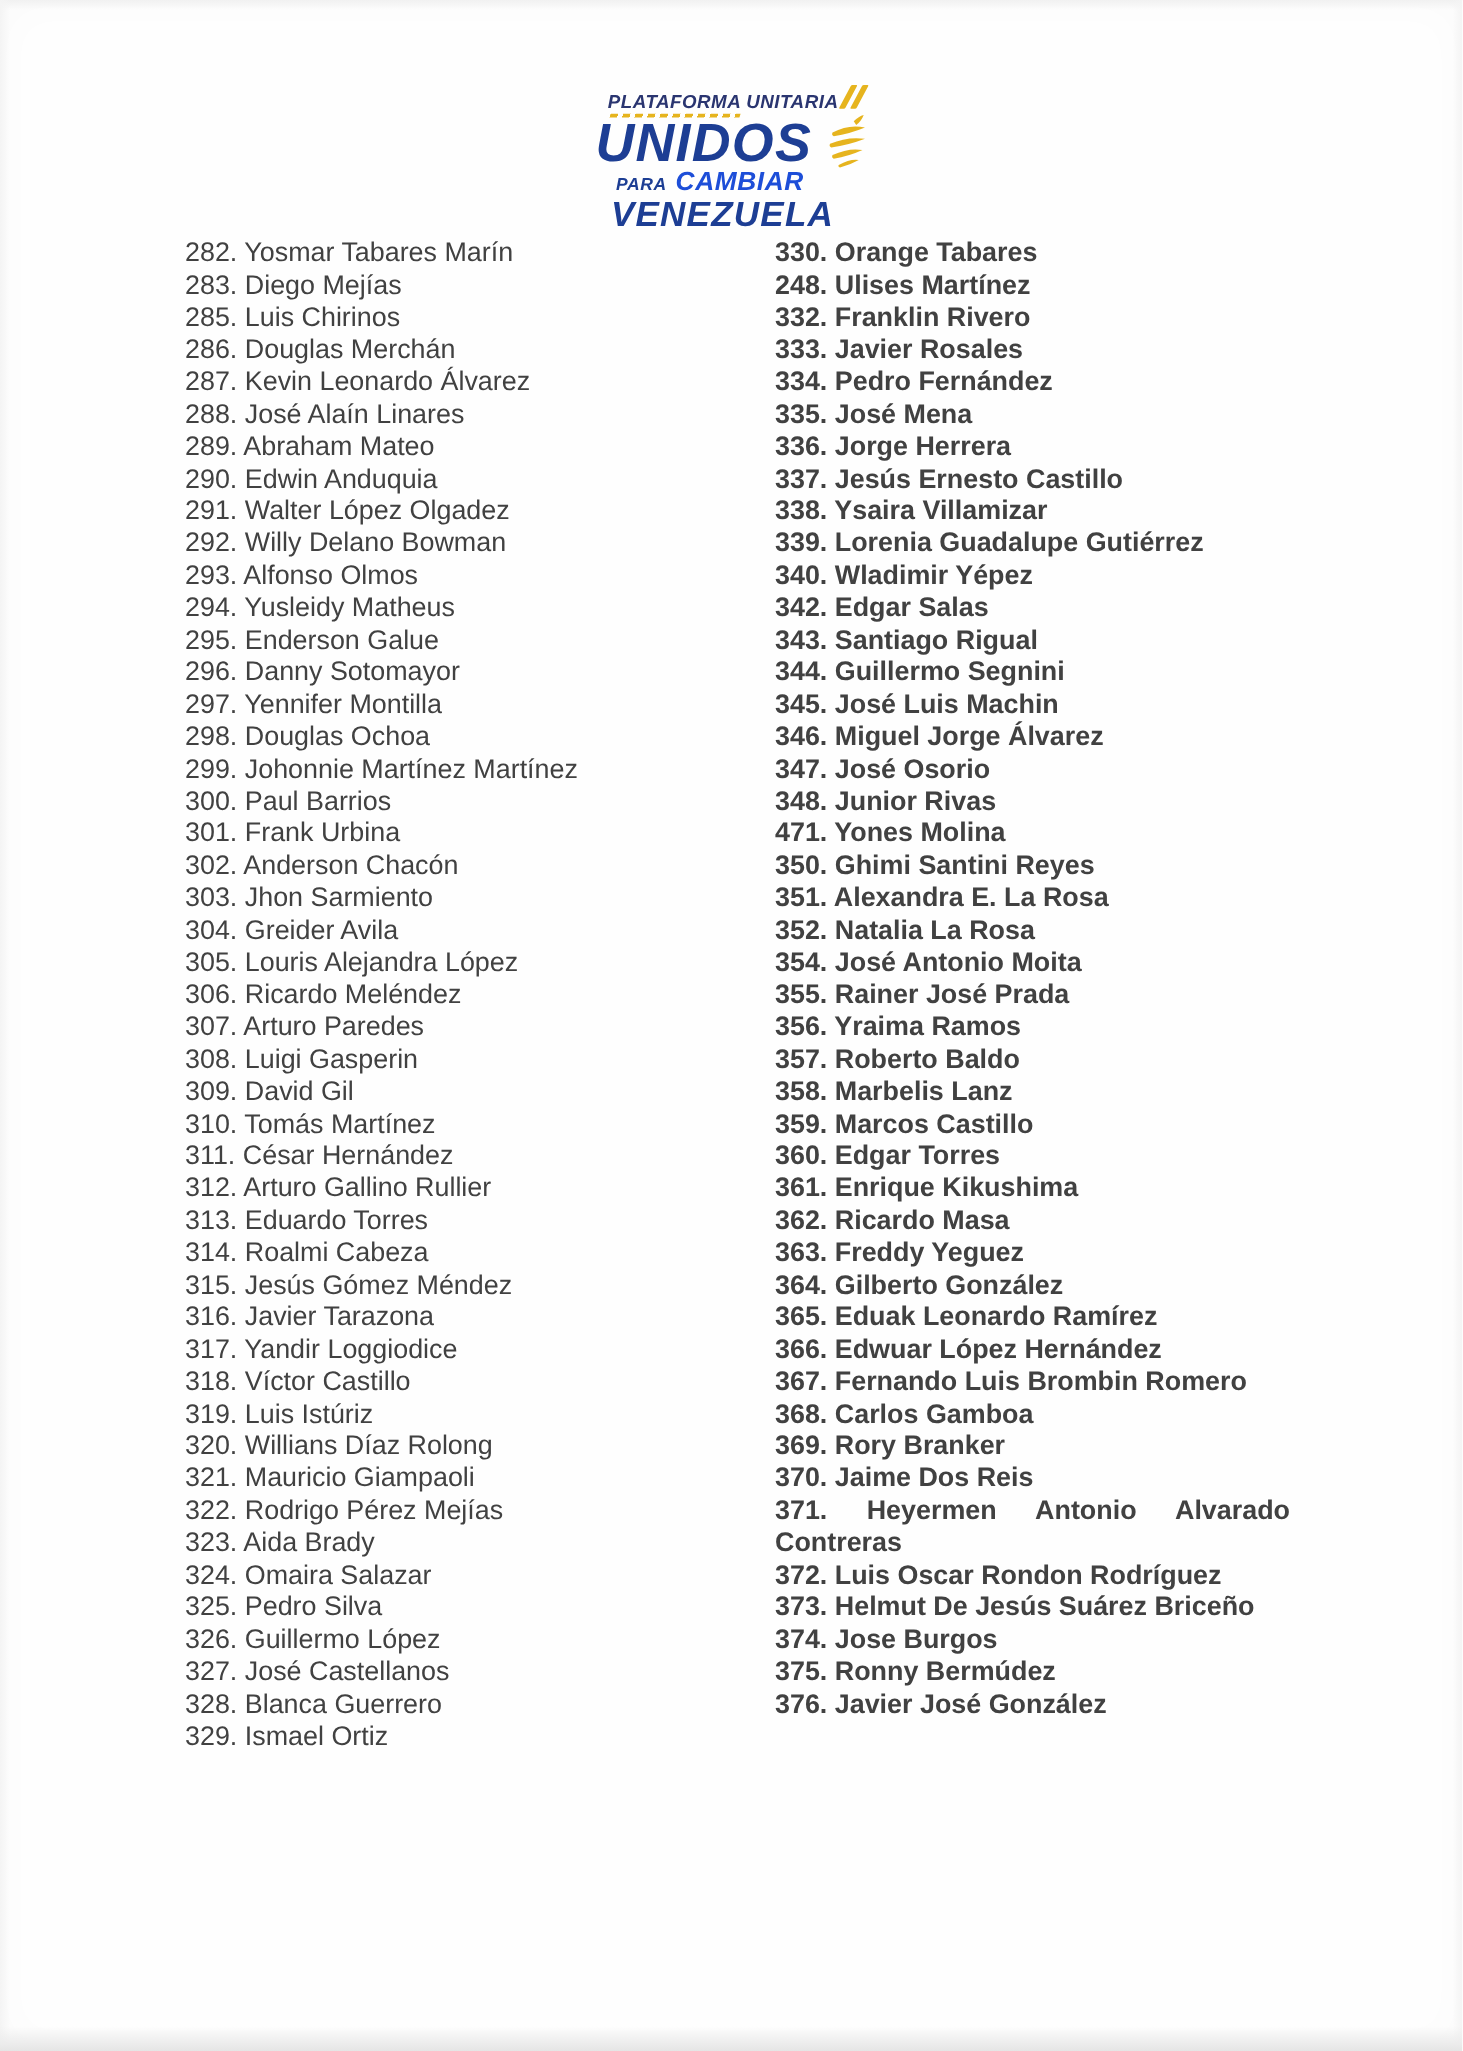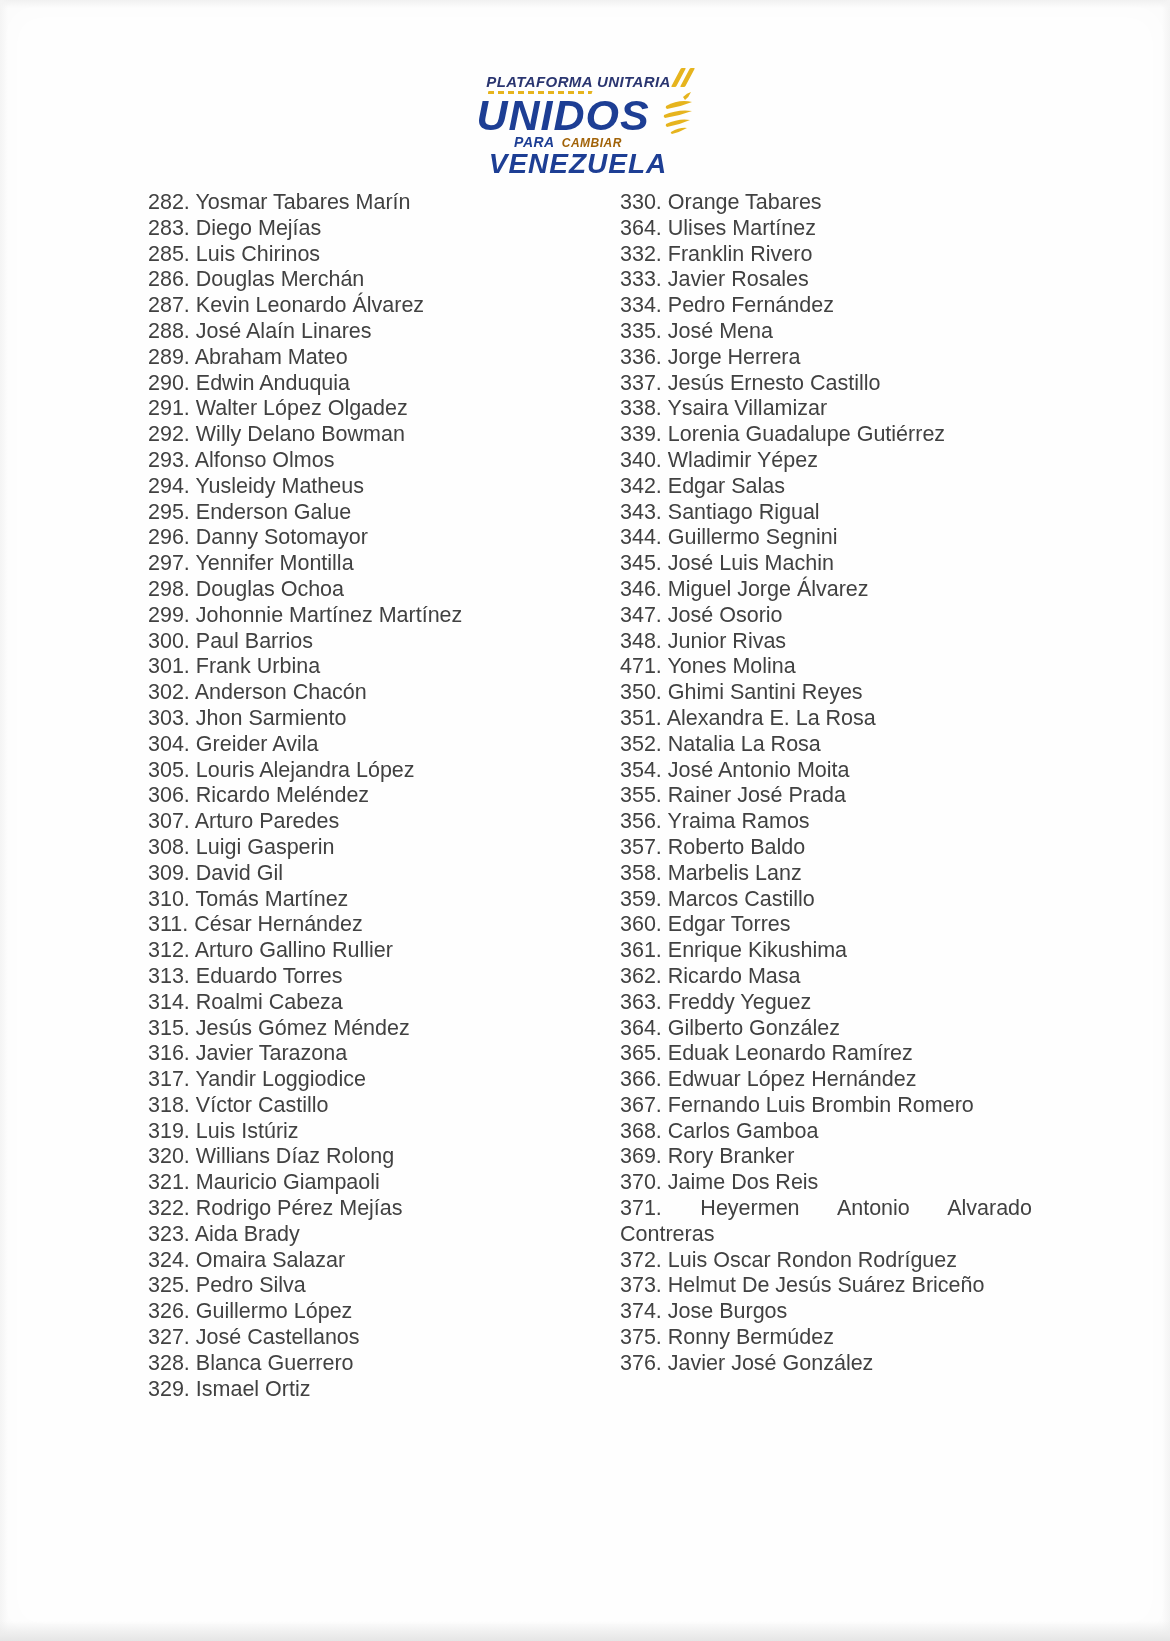--- a/index.html
+++ b/index.html
@@ -87,21 +87,21 @@
   .logo-wing { margin-left: 2px; margin-top: -4px; }
   .logo-line3 {
     display: flex;
     align-items: baseline;
     gap: 7px;
     margin-top: -2px;
     margin-left: -34px;
     text-align: right;
   }
   .logo-para    { font-size: 14px; color: #1d3e94; letter-spacing: 0.5px; }
-  .logo-cambiar { font-size: 12px; color: #a16207; letter-spacing: 0.5px; }
+  .logo-cambiar { font-size: 21px; color: #1d4ed8; letter-spacing: 0.5px; }
   .logo-bottom {
     font-size: 28px;
     line-height: 28px;
     letter-spacing: 1px;
     color: #1d3e94;
     margin-top: 0px;
     margin-left: -14px;
   }
 
   
@@ -110,21 +110,21 @@
     top: 190px;
     margin: 0;
     padding: 0;
     list-style: none;
     font-size: 21.5px;
     line-height: 25.8px;
     color: #414141;
   }
   ol.name-col.left  { left: 148px; width: 362px; }
   ol.name-col.right { left: 620px; width: 412px; }
-  ol.name-col.right li { text-align: justify; }
+  ol.name-col.right li { text-align: justify; font-weight: bold; }
 </style>
 </head>
 <body>
 
 <div class="page">
   <div class="top-edge"></div>
   <div class="side-edge-left"></div>
   <div class="side-edge-right"></div>
 
   <div class="logo">
@@ -199,21 +199,21 @@
       <li>323. Aida Brady</li>
       <li>324. Omaira Salazar</li>
       <li>325. Pedro Silva</li>
       <li>326. Guillermo López</li>
       <li>327. José Castellanos</li>
       <li>328. Blanca Guerrero</li>
       <li>329. Ismael Ortiz</li>
     </ol>
   <ol class="name-col right">
       <li>330. Orange Tabares</li>
-      <li>364. Ulises Martínez</li>
+      <li>248. Ulises Martínez</li>
       <li>332. Franklin Rivero</li>
       <li>333. Javier Rosales</li>
       <li>334. Pedro Fernández</li>
       <li>335. José Mena</li>
       <li>336. Jorge Herrera</li>
       <li>337. Jesús Ernesto Castillo</li>
       <li>338. Ysaira Villamizar</li>
       <li>339. Lorenia Guadalupe Gutiérrez</li>
       <li>340. Wladimir Yépez</li>
       <li>342. Edgar Salas</li>

